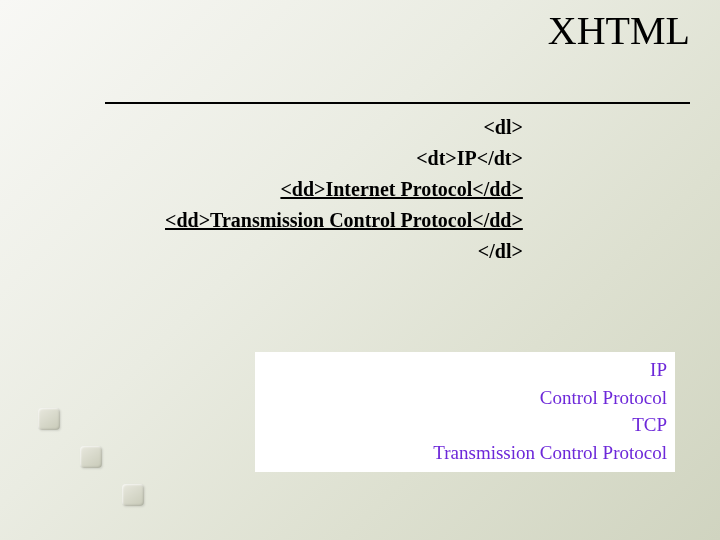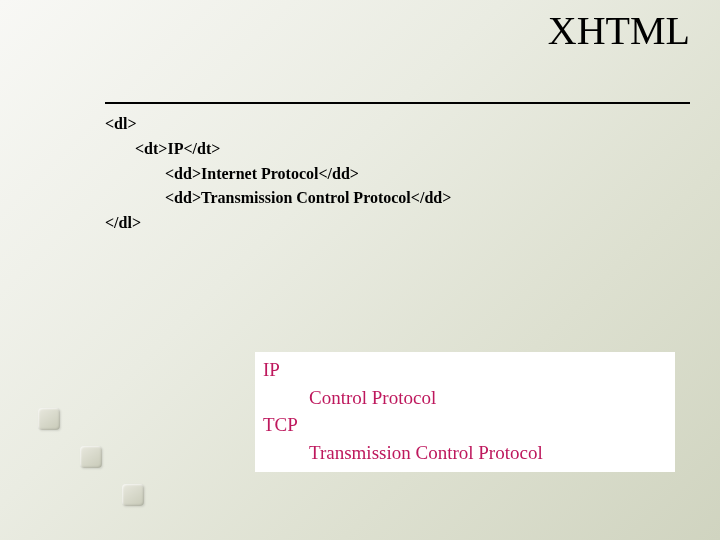--- a/index.html
+++ b/index.html
@@ -38,40 +38,42 @@
     top: 102px;
     left: 105px;
     right: 30px;
     height: 2px;
     background: #000;
   }
   .code-block {
     position: absolute;
     top: 112px;
     left: 105px;
-    font-size: 16px;
+    font-size: 20px;
     font-weight: bold;
     color: #000;
     line-height: 1.55;
+    text-align: right;
   }
   .code-line { white-space: pre; }
   .ind1 { padding-left: 30px; }
-  .ind2 { padding-left: 60px; }
+  .ind2 { padding-left: 60px; text-decoration: underline; }
   .output-box {
     position: absolute;
     top: 352px;
     left: 255px;
     width: 420px;
     height: 120px;
     background: #ffffff;
     padding: 4px 8px;
     font-size: 19px;
     font-weight: normal;
-    color: #be185d;
+    color: #6d28d9;
     line-height: 1.45;
+    text-align: right;
   }
   .dd-out { padding-left: 46px; }
 </style>
 </head>
 <body>
 
 <div class="bullet b1"></div>
 <div class="bullet b2"></div>
 <div class="bullet b3"></div>
 

